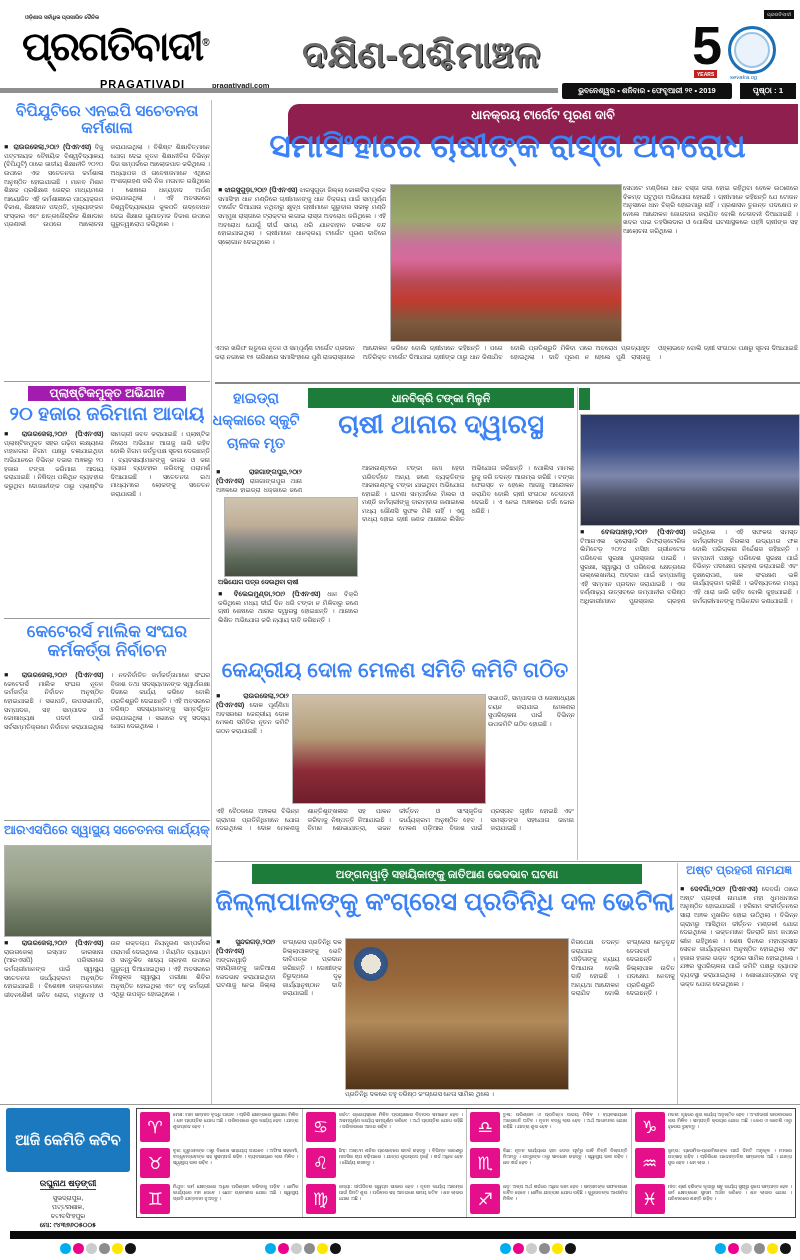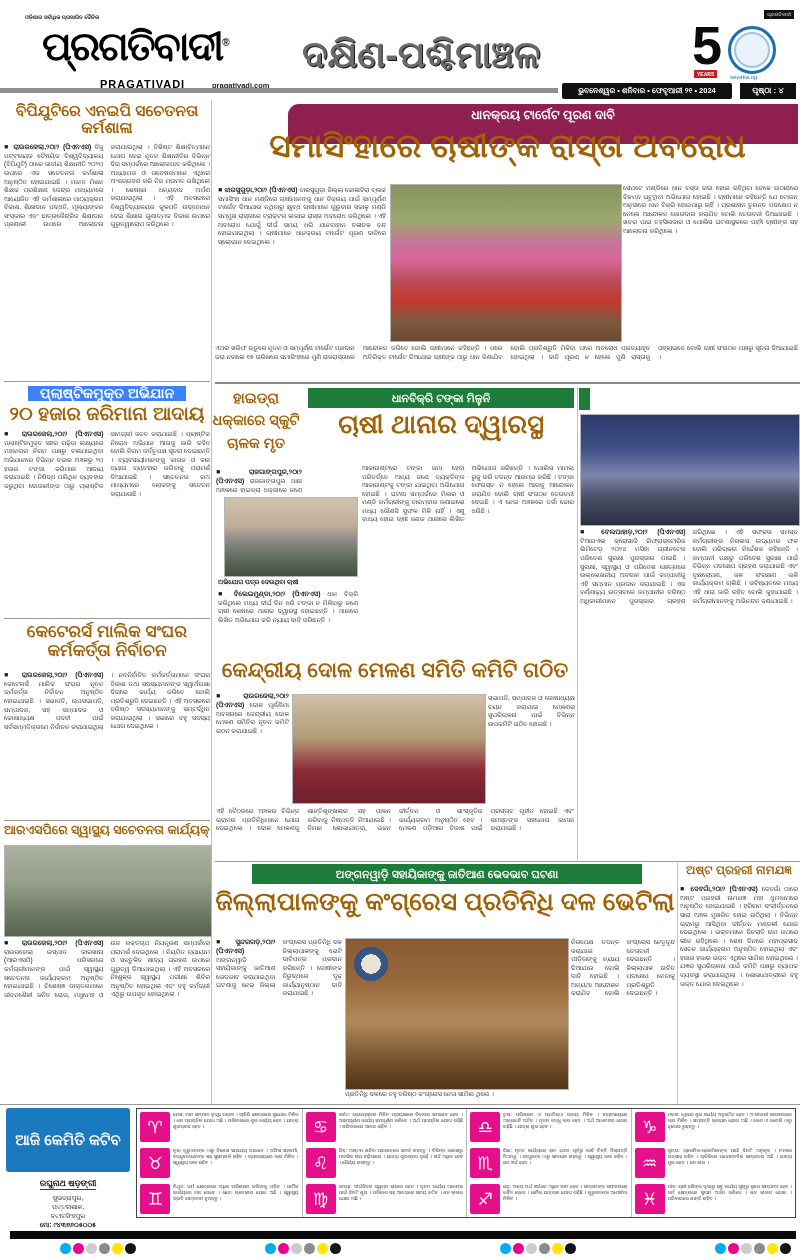--- a/index.html
+++ b/index.html
@@ -1,19 +1,19 @@
 <!DOCTYPE html>
 <html><head>
 <meta charset="utf-8">
 <style>
   html,body{margin:0;padding:0;background:#e8e8e8;}
   .page{position:relative;width:800px;height:1260px;background:#ffffff;overflow:hidden;
         font-family:"Liberation Sans","DejaVu Sans",sans-serif;color:#111;}
   .abs{position:absolute;}
-  .hl{font-weight:bold;color:#a16207;line-height:1.12;overflow:hidden;}
+  .hl{font-weight:bold;color:#3b82f6;line-height:1.12;overflow:hidden;}
   .kicker{color:#fff;font-weight:bold;text-align:center;overflow:hidden;white-space:nowrap;}
   .byline{font-weight:bold;font-size:6.8px;line-height:1.3;overflow:hidden;}
   .body-txt{font-size:6.4px;line-height:1.34;text-align:justify;color:#1c1c1c;overflow:hidden;}
   .cols2{column-count:2;column-gap:7px;}
   .cols4{column-count:4;column-gap:8px;}
   .rule-h{background:#9a9a9a;}
   .rule-v{background:#c0c0c0;}
   .photo{overflow:hidden;border:1px solid #b5b5b5;}
   .ph-lead{background:linear-gradient(180deg,#86935d 0%,#9aa86b 22%,#c9719c 38%,#d8689a 48%,#b94a54 62%,#c23b2e 74%,#7d5a3e 88%,#6b4a33 100%);}
   .ph-men{background:linear-gradient(180deg,#cfc4b0 0%,#bfae97 35%,#8a8a86 55%,#5f6b5a 78%,#474f43 100%);}
@@ -31,50 +31,50 @@
   .c1{background:#00aeef}.c2{background:#ec008c}.c3{background:#cccccc}
   .c4{background:#8c8c8c}.c5{background:#ffe600}.c6{background:#141414}
   .center{text-align:center;}
 </style>
 </head>
 <body>
 
 <div class="page">
 
   <div class="abs" style="left:25px;top:14px;width:180px;height:9px;font-size:5.5px;font-weight:bold;">ଓଡ଼ିଶାର ସର୍ବାଧିକ ପ୍ରସାରିତ ଦୈନିକ</div>
-  <div class="abs" style="left:22px;top:22px;width:260px;height:56px;font-size:40px;font-weight:900;letter-spacing:-2px;line-height:1.2;white-space:nowrap;overflow:hidden;color:#000;margin-left:20px;">
+  <div class="abs" style="left:22px;top:22px;width:260px;height:56px;font-size:40px;font-weight:900;letter-spacing:-2px;line-height:1.2;white-space:nowrap;overflow:hidden;color:#000;">
     <span>ପ୍ରଗତିବାଦୀ</span><sup style="font-size:10px;">®</sup>
   </div>
   <div class="abs" style="left:100px;top:78px;width:110px;height:12px;font-size:11px;font-weight:bold;letter-spacing:1px;color:#000;">PRAGATIVADI</div>
   <div class="abs" style="left:212px;top:81px;width:90px;height:10px;font-size:7.5px;font-weight:bold;color:#222;">pragativadi.com</div>
 
   <div class="abs" style="left:302px;top:34px;width:335px;height:52px;font-size:37px;font-weight:900;color:#6a6a6a;text-shadow:1px 1px 0 #1a1a1a;white-space:nowrap;overflow:hidden;">ଦକ୍ଷିଣ-ପଶ୍ଚିମାଞ୍ଚଳ</div>
 
   <div class="abs" style="left:692px;top:10px;width:104px;height:76px;">
     <div style="position:absolute;right:2px;top:0;background:#111;color:#fff;font-size:5px;padding:1px 3px;">ପ୍ରଗତିବାଦୀ</div>
     <div style="position:absolute;left:0;top:8px;font-size:54px;font-weight:900;line-height:1;color:#0a0a0a;">5</div>
     <div style="position:absolute;left:36px;top:16px;width:42px;height:42px;border:3px solid #1b6fb5;border-radius:50%;background:#eaf3fb;box-shadow:inset 0 0 0 3px #fff, inset 0 0 0 5px #9cc4e4;"></div>
     <div style="position:absolute;left:2px;top:60px;background:#c0201e;color:#fff;font-size:5px;font-weight:bold;padding:1px 3px;">YEARS</div>
     <div style="position:absolute;left:38px;top:64px;font-size:6px;font-style:italic;color:#1b6fb5;">sevaka.og</div>
   </div>
 
   <div class="abs rule-h" style="left:0;top:88px;width:558px;height:5px;background:#8f8f8f;"></div>
-  <div class="abs" style="left:562px;top:83px;width:170px;height:16px;background:#101010;border-radius:2px;color:#fff;font-size:7.5px;font-weight:bold;display:flex;align-items:center;justify-content:center;overflow:hidden;white-space:nowrap;">ଭୁବନେଶ୍ୱର • ଶନିବାର • ଫେବୃଆରୀ ୨୧ • 2024</div>
-  <div class="abs" style="left:740px;top:83px;width:56px;height:16px;background:#101010;color:#fff;font-size:8px;font-weight:bold;display:flex;align-items:center;justify-content:center;white-space:nowrap;">ପୃଷ୍ଠା : ୪</div>
+  <div class="abs" style="left:562px;top:83px;width:170px;height:16px;background:#101010;border-radius:2px;color:#fff;font-size:7.5px;font-weight:bold;display:flex;align-items:center;justify-content:center;overflow:hidden;white-space:nowrap;">ଭୁବନେଶ୍ୱର • ଶନିବାର • ଫେବୃଆରୀ ୨୧ • 2019</div>
+  <div class="abs" style="left:740px;top:83px;width:56px;height:16px;background:#101010;color:#fff;font-size:8px;font-weight:bold;display:flex;align-items:center;justify-content:center;white-space:nowrap;">ପୃଷ୍ଠା : 1</div>
 
   <div class="abs rule-v" style="left:211px;top:100px;width:1px;height:1004px;"></div>
 
   <div class="abs hl center" style="left:4px;top:102px;width:206px;height:38px;font-size:15.5px;">ବିପିଯୁଟିରେ ଏନଇପି ସଚେତନତା କର୍ମଶାଳା</div>
   <div class="abs body-txt cols2" style="left:4px;top:143px;width:206px;height:236px;">
     <b class="byline">■ ରାଉରକେଲା,୨୦ା୨ (ପିଏନଏସ)</b>
     <span>ବିଜୁ ପଟ୍ଟନାୟକ ବୈଷୟିକ ବିଶ୍ୱବିଦ୍ୟାଳୟ (ବିପିଯୁଟି) ଠାରେ ଜାତୀୟ ଶିକ୍ଷାନୀତି ୨୦୨୦ ଉପରେ ଏକ ସଚେତନତା କର୍ମଶାଳା ଅନୁଷ୍ଠିତ ହୋଇଯାଇଛି । ମାନବ ମିଶନ ଶିକ୍ଷକ ପ୍ରଶିକ୍ଷଣ କେନ୍ଦ୍ର ମାଧ୍ୟମରେ ଆୟୋଜିତ ଏହି କର୍ମଶାଳାରେ ପାଠ୍ୟକ୍ରମ ବିକାଶ, ଶିକ୍ଷାଦାନ ପଦ୍ଧତି, ମୂଲ୍ୟାଙ୍କନ ସଂସ୍କାର ଏବଂ ଛାତ୍ରକୈନ୍ଦ୍ରିକ ଶିକ୍ଷାଦାନ ପ୍ରଣାଳୀ ଉପରେ ଆଲୋଚନା କରାଯାଇଥିଲା । ବିଶିଷ୍ଟ ଶିକ୍ଷାବିତ୍‌ମାନେ ଯୋଗ ଦେଇ ନୂତନ ଶିକ୍ଷାନୀତିର ବିଭିନ୍ନ ଦିଗ ସମ୍ପର୍କରେ ଆଲୋକପାତ କରିଥିଲେ । ଅଧ୍ୟାପକ ଓ ଗବେଷକମାନେ ଏଥିରେ ଅଂଶଗ୍ରହଣ କରି ନିଜ ମତାମତ ରଖିଥିଲେ । ଶେଷରେ ଧନ୍ୟବାଦ ଅର୍ପଣ କରାଯାଇଥିଲା । ଏହି ଅବସରରେ ବିଶ୍ୱବିଦ୍ୟାଳୟର କୁଳପତି ଉଦ୍‌ବୋଧନ ଦେଇ ଶିକ୍ଷାର ଗୁଣାତ୍ମକ ବିକାଶ ଉପରେ ଗୁରୁତ୍ୱାରୋପ କରିଥିଲେ ।</span>
   </div>
   <div class="abs rule-h" style="left:4px;top:381px;width:206px;height:1px;"></div>
 
-  <div class="abs kicker" style="left:28px;top:386px;width:158px;height:15px;background:#3b82f6;font-size:14px;line-height:15px;">ପ୍ଲାଷ୍ଟିକମୁକ୍ତ ଅଭିଯାନ</div>
+  <div class="abs kicker" style="left:28px;top:386px;width:158px;height:15px;background:#a21caf;font-size:12px;line-height:15px;">ପ୍ଲାଷ୍ଟିକମୁକ୍ତ ଅଭିଯାନ</div>
   <div class="abs hl center" style="left:4px;top:403px;width:206px;height:24px;font-size:19px;white-space:nowrap;">୨୦ ହଜାର ଜରିମାନା ଆଦାୟ</div>
   <div class="abs body-txt cols2" style="left:4px;top:430px;width:206px;height:186px;">
     <b class="byline">■ ରାଉରକେଲା,୨୦ା୨ (ପିଏନଏସ)</b>
     <span>ପ୍ଲାଷ୍ଟିକମୁକ୍ତ ସହର ଗଢ଼ିବା ଲକ୍ଷ୍ୟରେ ମହାନଗର ନିଗମ ପକ୍ଷରୁ ଚଳାଯାଇଥିବା ଅଭିଯାନରେ ବିଭିନ୍ନ ବଜାର ଅଞ୍ଚଳରୁ ୨୦ ହଜାର ଟଙ୍କା ଜରିମାନା ଆଦାୟ କରାଯାଇଛି । ନିଷିଦ୍ଧ ପଲିଥିନ ବ୍ୟବହାର କରୁଥିବା ଦୋକାନୀଙ୍କ ଠାରୁ ପ୍ଲାଷ୍ଟିକ ସାମଗ୍ରୀ ଜବତ କରାଯାଇଛି । ପ୍ଲାଷ୍ଟିକ ନିରୋଧ ଅଭିଯାନ ଆଗକୁ ଜାରି ରହିବ ବୋଲି ନିଗମ କର୍ତ୍ତୃପକ୍ଷ ସୂଚନା ଦେଇଛନ୍ତି । ବ୍ୟବସାୟୀମାନଙ୍କୁ କାଗଜ ଓ କନା ବ୍ୟାଗ ବ୍ୟବହାର କରିବାକୁ ପରାମର୍ଶ ଦିଆଯାଇଛି । ସଚେତନତା ରଥ ମାଧ୍ୟମରେ ଲୋକଙ୍କୁ ସଚେତନ କରାଯାଉଛି ।</span>
   </div>
   <div class="abs rule-h" style="left:4px;top:618px;width:206px;height:1px;"></div>
 
   <div class="abs hl center" style="left:4px;top:622px;width:206px;height:46px;font-size:17px;">କେଟେରର୍ସ ମାଲିକ ସଂଘର କର୍ମକର୍ତ୍ତା ନିର୍ବାଚନ</div>
   <div class="abs body-txt cols2" style="left:4px;top:671px;width:206px;height:147px;">
     <b class="byline">■ ରାଉରକେଲା,୨୦ା୨ (ପିଏନଏସ)</b>

